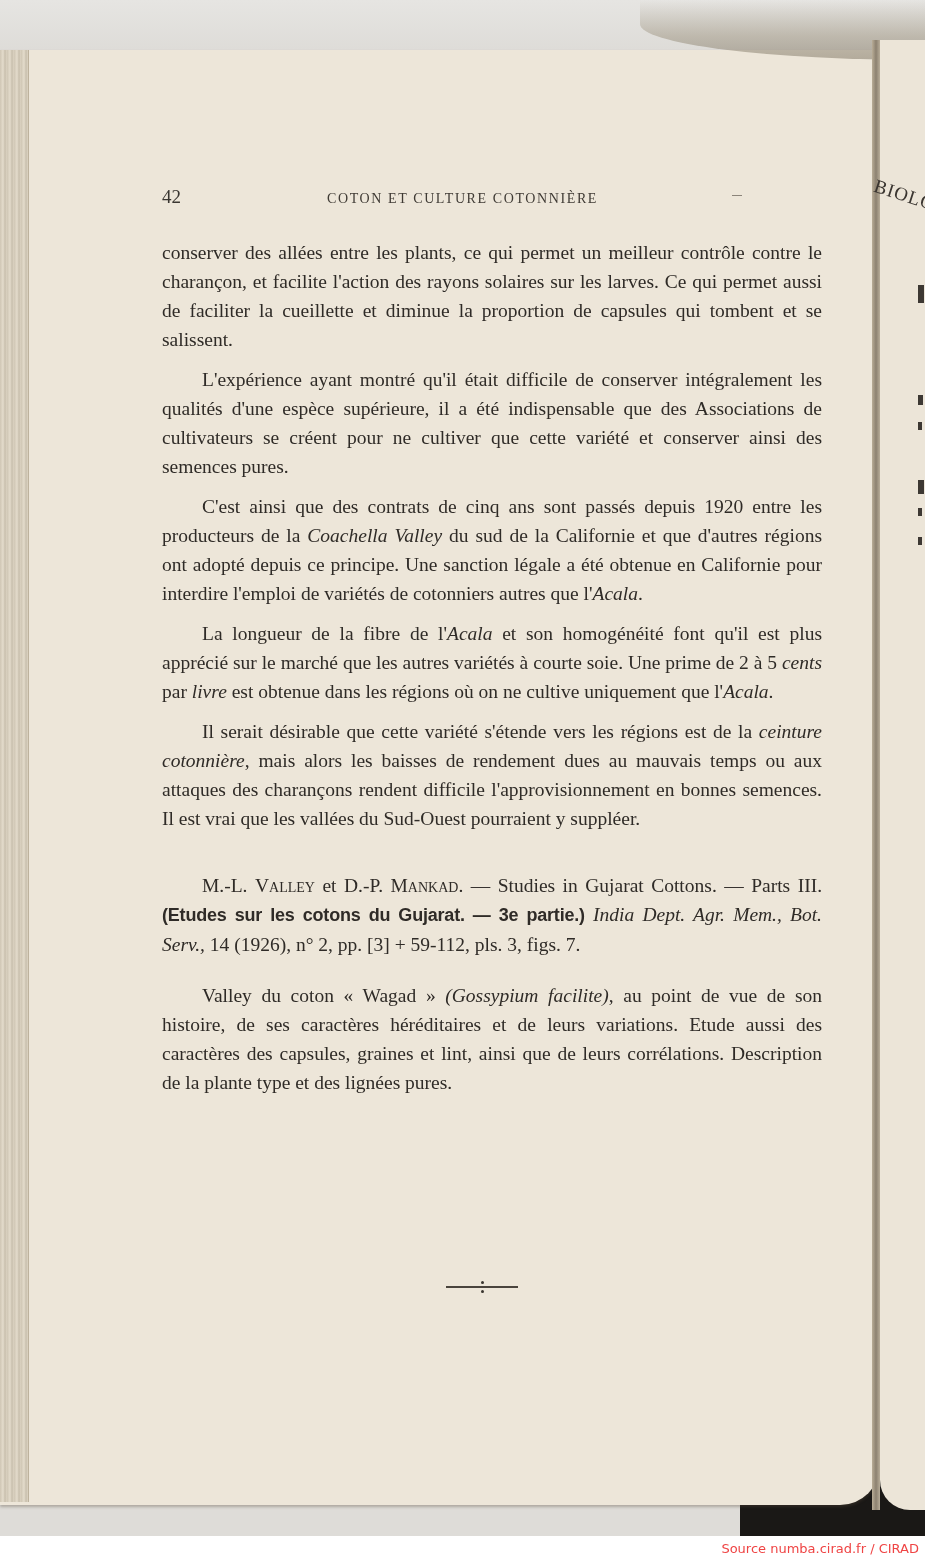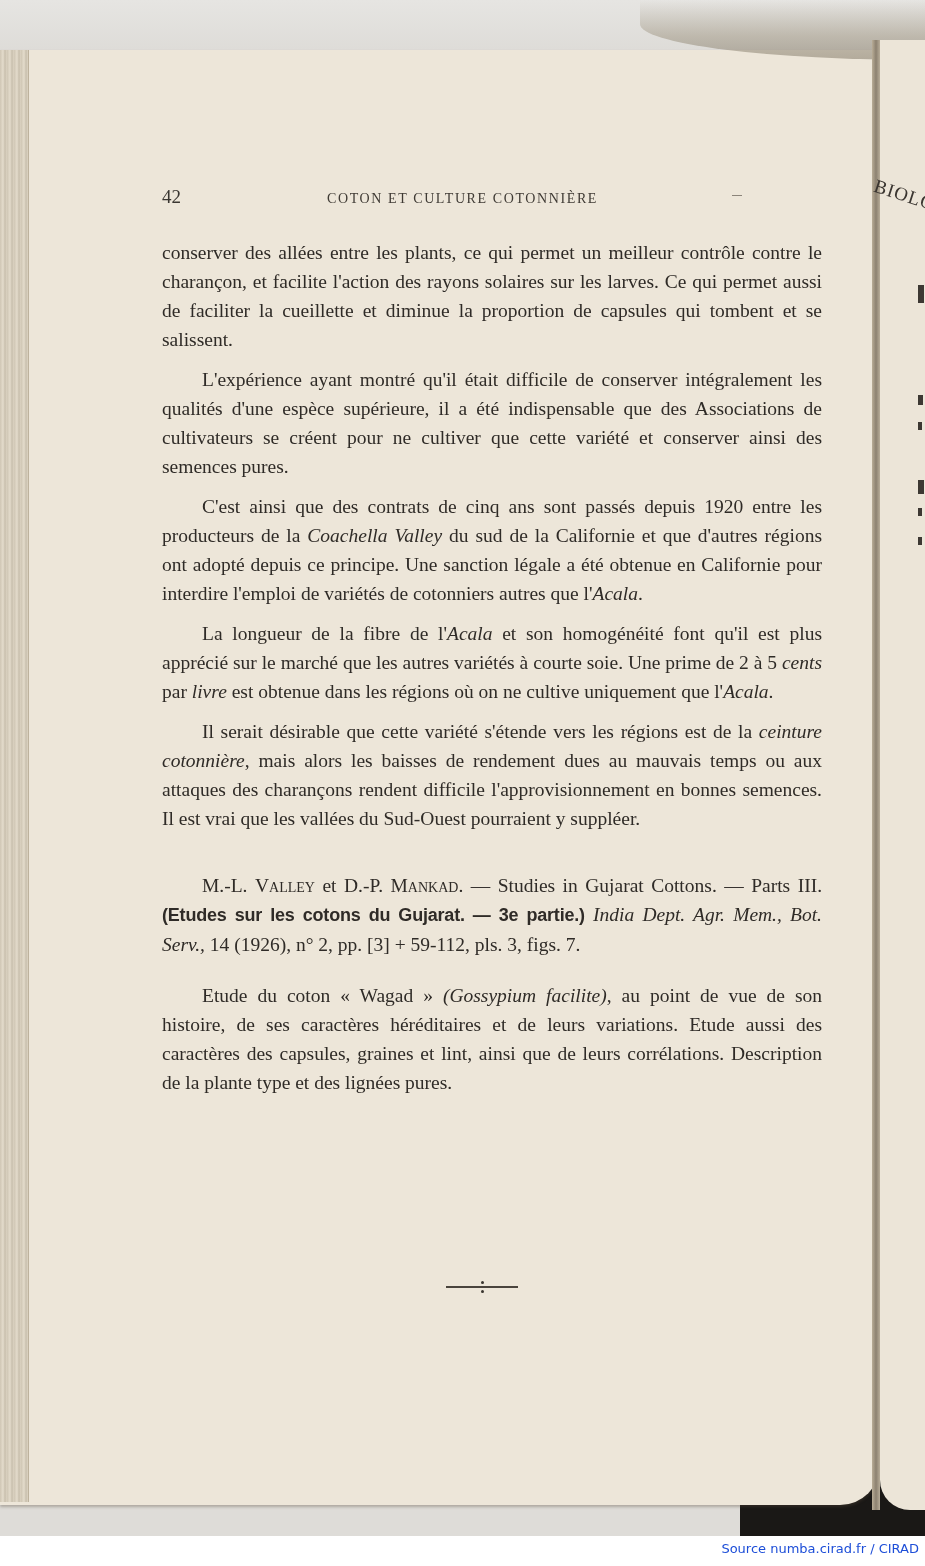--- a/index.html
+++ b/index.html
@@ -128,21 +128,21 @@
       position: absolute;
       width: 3px; height: 3px; border-radius: 50%;
       background: #3a352f;
       left: 481px;
     }
     .source-credit {
       position: absolute;
       right: 6px; top: 1541px;
       font-family: "DejaVu Sans", sans-serif;
       font-size: 13px;
-      color: #1d4ed8;
+      color: #ef4444;
     }
   </style>
 </head>
 <body>
 
 <div class="scan">
   <div class="bg-top"></div>
   <div class="bg-bottom"></div>
   <div class="cover-black"></div>
   <div class="page-block"></div>
@@ -169,21 +169,21 @@
     <p class="para">L'expérience ayant montré qu'il était difficile de conserver intégralement les qualités d'une espèce supérieure, il a été indispensable que des Associations de cultivateurs se créent pour ne cultiver que cette variété et conserver ainsi des semences pures.</p>
 
     <p class="para"><span>C'est ainsi que des contrats de cinq ans sont passés depuis 1920 entre les producteurs de la </span><span class="i">Coachella Valley</span><span> du sud de la Californie et que d'autres régions ont adopté depuis ce principe. Une sanction légale a été obtenue en Californie pour interdire l'emploi de variétés de cotonniers autres que l'</span><span class="i">Acala</span><span>.</span></p>
 
     <p class="para"><span>La longueur de la fibre de l'</span><span class="i">Acala</span><span> et son homogénéité font qu'il est plus apprécié sur le marché que les autres variétés à courte soie. Une prime de 2 à 5 </span><span class="i">cents</span><span> par </span><span class="i">livre</span><span> est obtenue dans les régions où on ne cultive uniquement que l'</span><span class="i">Acala</span><span>.</span></p>
 
     <p class="para"><span>Il serait désirable que cette variété s'étende vers les régions est de la </span><span class="i">ceinture cotonnière</span><span>, mais alors les baisses de rendement dues au mauvais temps ou aux attaques des charançons rendent difficile l'approvisionnement en bonnes semences. Il est vrai que les vallées du Sud-Ouest pourraient y suppléer.</span></p>
 
     <p class="para ref"><span>M.-L.</span> <span class="sc">Valley</span> <span>et</span> <span>D.-P.</span> <span class="sc">Mankad</span><span>. — Studies in Gujarat Cottons. — Parts III.</span> <span class="b">(Etudes sur les cotons du Gujarat. — 3e partie.)</span> <span class="i">India Dept. Agr. Mem., Bot. Serv.,</span> <span>14 (1926), n° 2, pp. [3] + 59-112, pls. 3, figs. 7.</span></p>
 
-    <p class="para"><span>Etude du coton « Wagad » </span><span class="i">(Gossypium facilite)</span><span>, au point de vue de son histoire, de ses caractères héréditaires et de leurs variations. Etude aussi des caractères des capsules, graines et lint, ainsi que de leurs corrélations. Description de la plante type et des lignées pures.</span></p>
+    <p class="para"><span>Valley du coton « Wagad » </span><span class="i">(Gossypium facilite)</span><span>, au point de vue de son histoire, de ses caractères héréditaires et de leurs variations. Etude aussi des caractères des capsules, graines et lint, ainsi que de leurs corrélations. Description de la plante type et des lignées pures.</span></p>
   </div>
 
   <div class="ornament"></div>
   <div class="orn-dot" style="top:1281px;"></div>
   <div class="orn-dot" style="top:1290px;"></div>
 </div>
 
 <div class="source-credit">Source numba.cirad.fr / CIRAD</div>
 
 </body></html>

